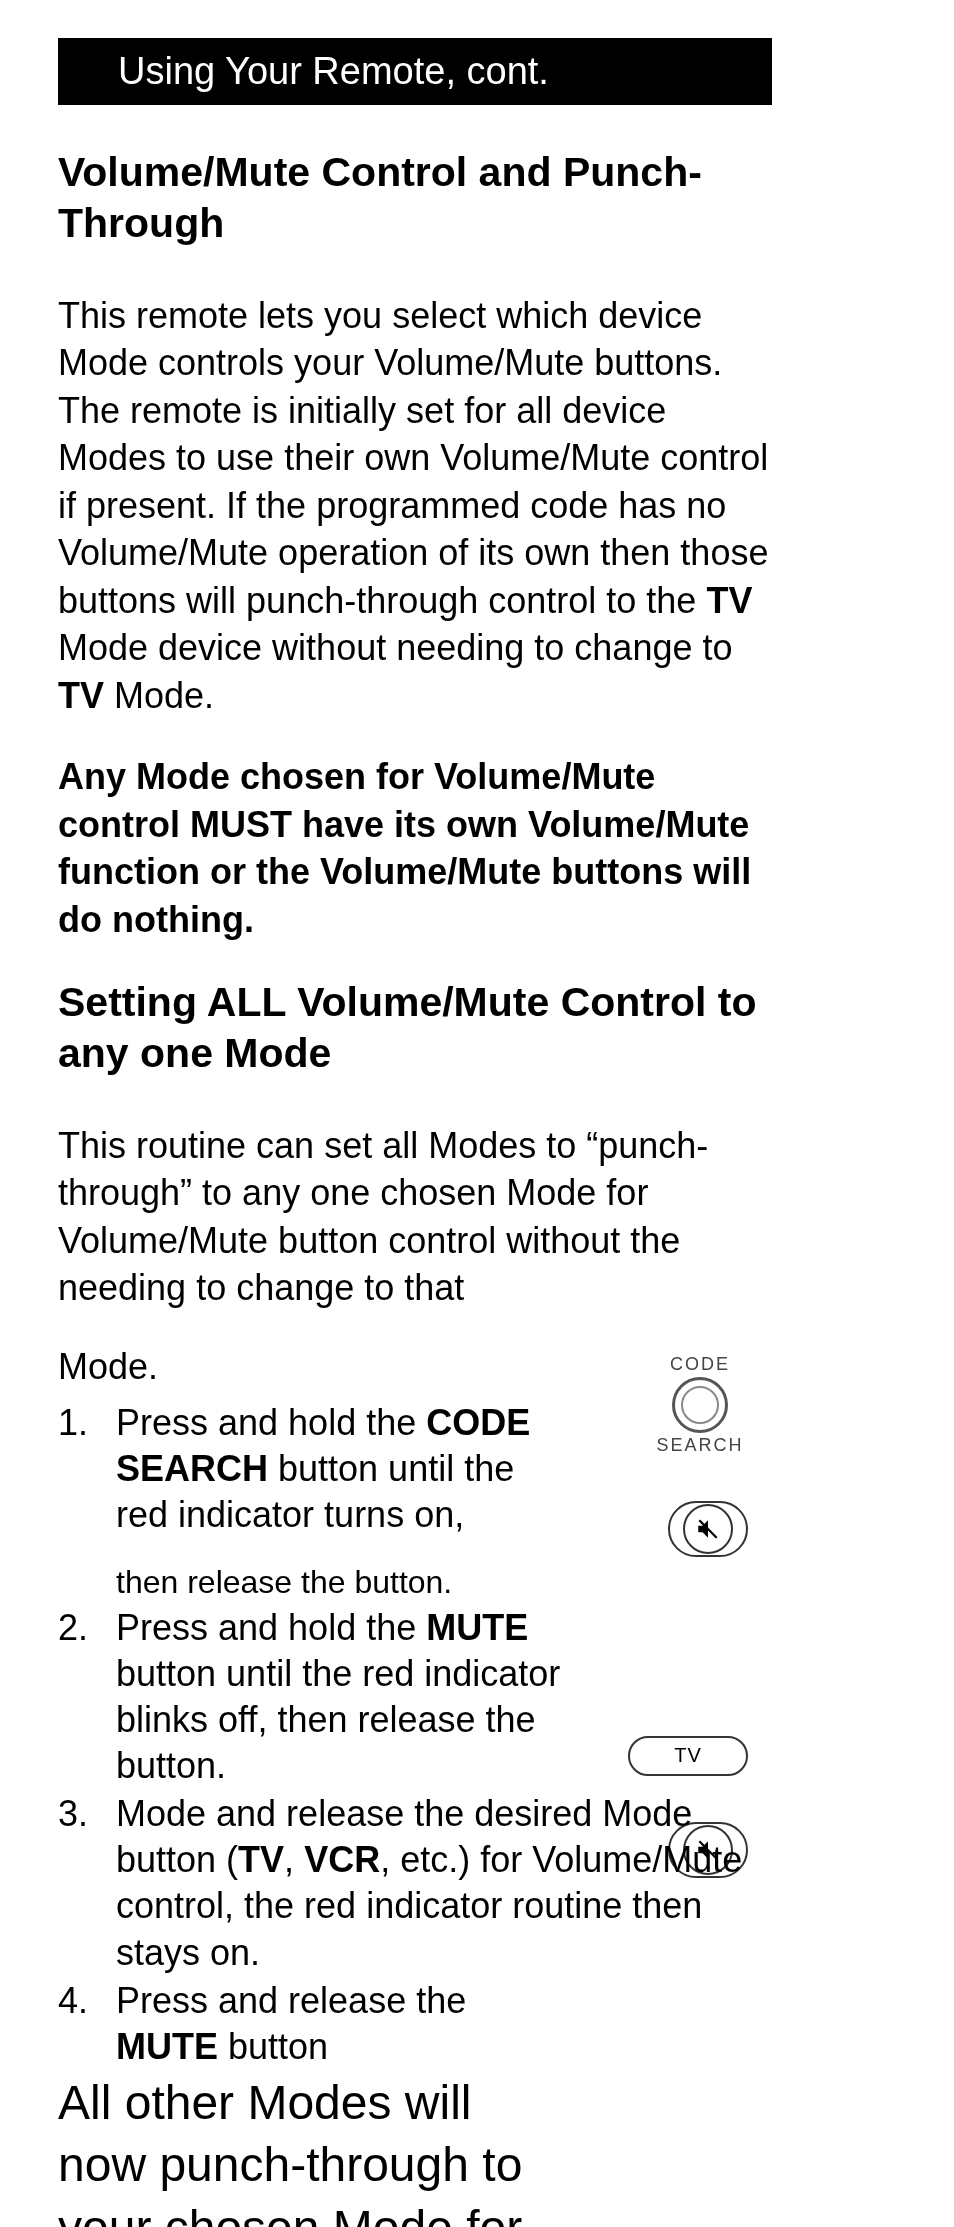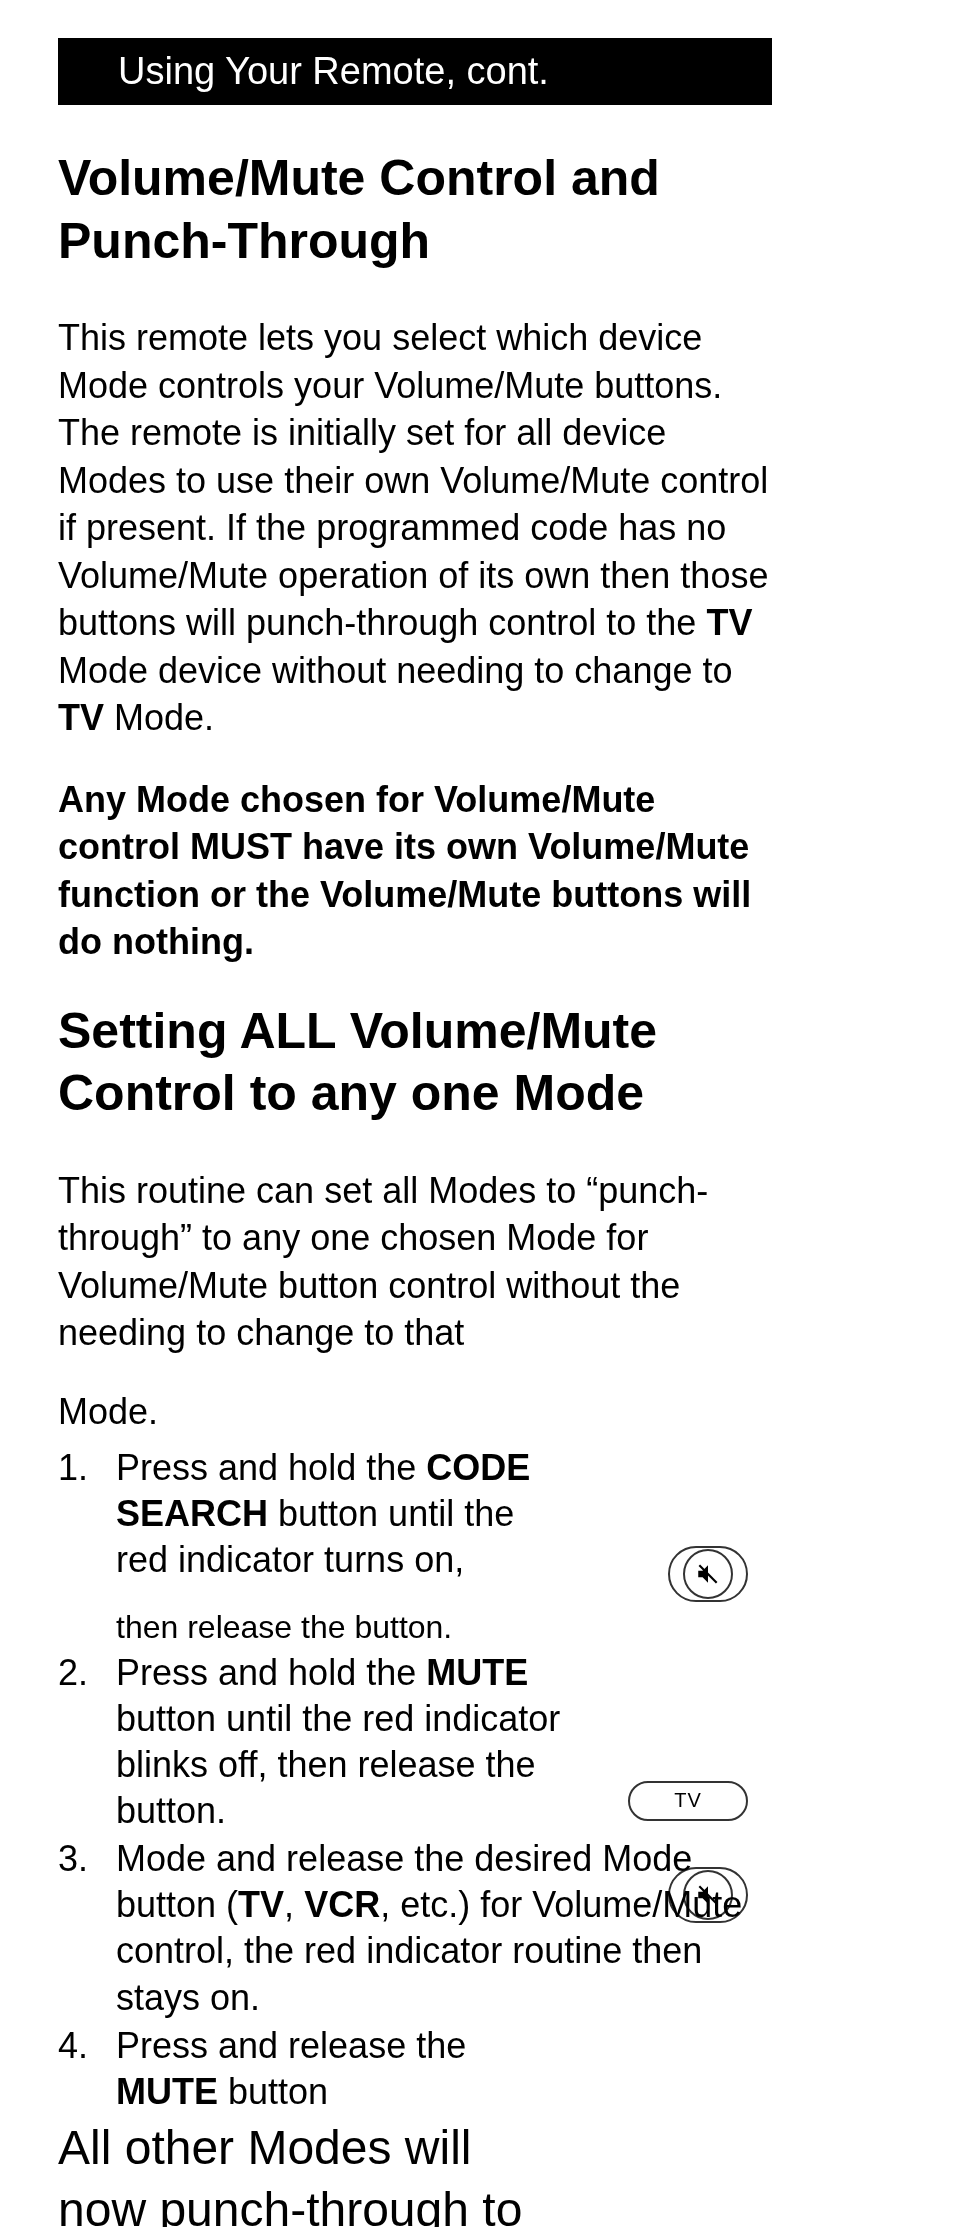--- a/index.html
+++ b/index.html
@@ -1,19 +1,19 @@
 <!DOCTYPE html>
 <html><head>
 <meta charset="utf-8">
 <style>
   * { box-sizing: border-box; margin: 0; padding: 0; }
   html, body { width: 954px; background: #fff; font-family: Arial, Helvetica, sans-serif; color: #000; }
   .page { width: 802px; min-height: 2227px; padding: 38px 30px 60px 58px; position: relative; }
   .header-bar { background: #000; color: #fff; font-size: 38px; padding: 12px 0 12px 60px; margin-bottom: 42px; width: 100%; }
-  h2 { font-size: 50px; font-weight: bold; line-height: 1.25; margin-bottom: 42px; }
+  h2 { font-size: 41px; font-weight: bold; line-height: 1.25; margin-bottom: 42px; }
   p { font-size: 36px; line-height: 1.32; margin-bottom: 34px; }
   .bold { font-weight: bold; }
   .steps-wrap { position: relative; margin-top: 12px; }
   .mode-word { font-size: 36px; margin-bottom: 6px; }
   ol { list-style: none; counter-reset: step; margin: 0; padding: 0; }
   ol li { font-size: 36px; line-height: 1.28; padding-left: 58px; position: relative; margin-bottom: 2px; }
   ol li::before { counter-increment: step; content: counter(step) "."; position: absolute; left: 0; top: 0; }
   .step1-a { padding-right: 200px; margin-top: 12px; }
   .step1-b { padding-left: 58px; padding-right: 200px; font-size: 32px; line-height: 1.28; margin-top: 24px; margin-bottom: 2px; }
   .step2 { padding-right: 140px; }
@@ -47,20 +47,25 @@
   </p>
 
   <p class="bold">Any Mode chosen for Volume/Mute control MUST have its own Volume/Mute function or the Volume/Mute buttons will do nothing.</p>
 
   <h2>Setting ALL Volume/Mute Control to any one Mode</h2>
 
   <p>This routine can set all Modes to “punch-through” to any one chosen Mode for Volume/Mute button control without the needing to change to that</p>
 
   <div class="steps-wrap">
 
+    <div class="icon icon-code">
+      <div>CODE</div>
+      <div class="ring"></div>
+      <div>SEARCH</div>
+    </div>
 
     <div class="icon icon-mute-1">
       <div class="mute-btn">
         <div class="inner">
           <svg viewBox="0 0 24 24">
               <path fill="#000" d="M3 9v6h4l5 5V4L7 9H3z"></path>
               <line x1="4" y1="4" x2="20" y2="20" stroke="#000" stroke-width="2"></line>
             </svg>
         </div>
       </div>

